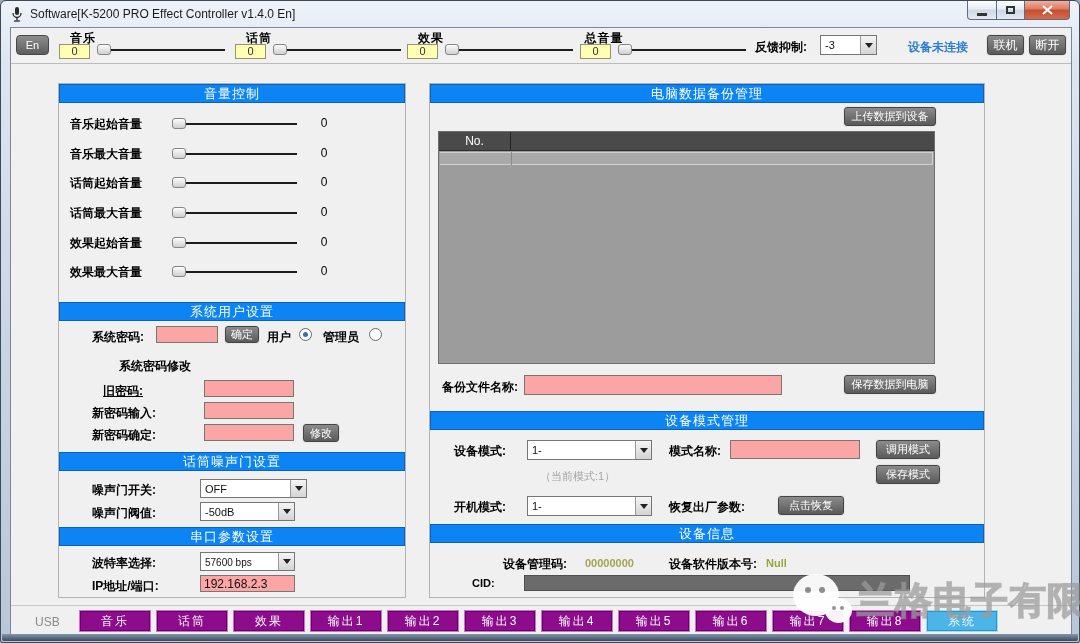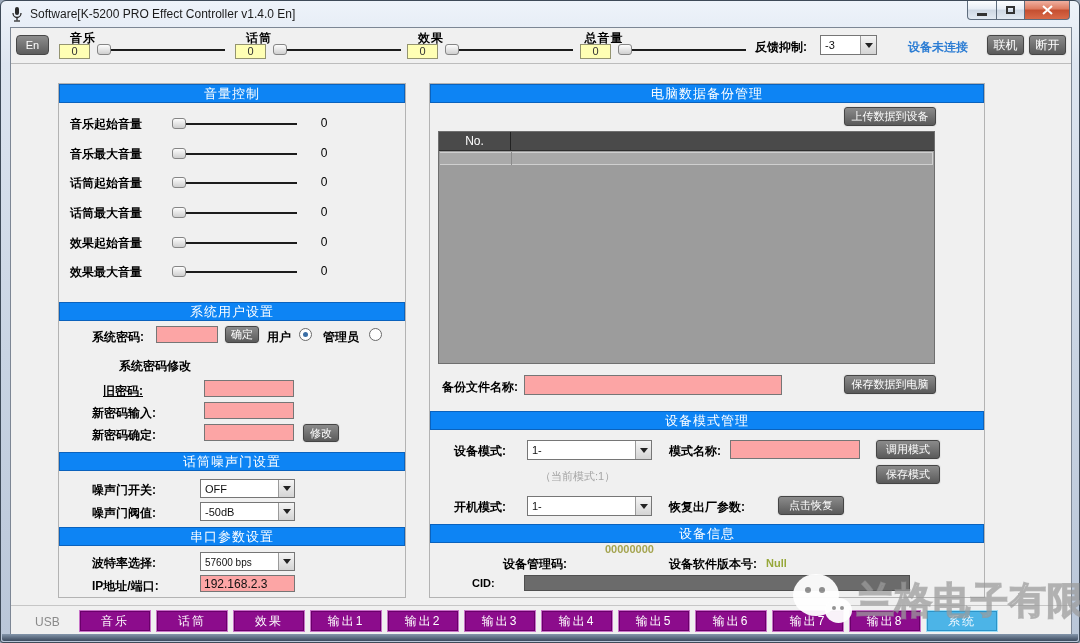--- a/index.html
+++ b/index.html
@@ -240,21 +240,21 @@
       <input class="tinput" style="left: 145px; top: 296px; width: 90px;">
       <span class="flabel" style="left:33px; top:321px;">新密码输入:</span>
       <input class="tinput" style="left: 145px; top: 318px; width: 90px;">
       <span class="flabel" style="left:33px; top:343px;">新密码确定:</span>
       <input class="tinput" style="left: 145px; top: 340px; width: 90px;">
       <button class="dark-btn" style="position:absolute; left:244px; top:340px; width:36px; height:18px; font-size:11px;">修改</button>
 
       <div class="sec-header" style="top:368px;">话筒噪声门设置</div>
 
       <span class="flabel" style="left:33px; top:398px;">噪声门开关:</span>
-      <div class="combo" style="position:absolute; left:141px; top:395px; width:95px; height:19px;">
+      <div class="combo" style="position:absolute; left:141px; top:395px; width:107px; height:19px;">
         <span class="ct">OFF</span>
         <div class="ca">
             <i class="tri"></i>
           </div>
       </div>
       <span class="flabel" style="left:33px; top:421px;">噪声门阀值:</span>
       <div class="combo" style="position:absolute; left:141px; top:418px; width:95px; height:19px;">
         <span class="ct">-50dB</span>
         <div class="ca">
             <i class="tri"></i>
@@ -313,21 +313,21 @@
         <div class="ca">
             <i class="tri"></i>
           </div>
       </div>
       <span class="flabel" style="left:239px; top:415px;">恢复出厂参数:</span>
       <button class="dark-btn" style="position:absolute; left:348px; top:412px; width:66px; height:19px; font-size:11px;">点击恢复</button>
 
       <div class="sec-header" style="top:440px;">设备信息</div>
 
       <span class="flabel" style="left:73px; top:472px;">设备管理码:</span>
-      <span class="olive" style="position:absolute; left:155px; top:459px;margin-left:20px;">00000000</span>
+      <span class="olive" style="position:absolute; left:155px; top:473px;">00000000</span>
       <span class="flabel" style="left:239px; top:472px;">设备软件版本号:</span>
       <span class="olive" style="position:absolute; left:336px; top:473px; color:#97a83a;">Null</span>
 
       <span class="flabel" style="left:42px; top:493px; font-size:11px;">CID:</span>
       <div class="cid-bar" style="left:94px; top:491px; width:386px;"></div>
     </div>
 
     <div class="bbar">
       <span class="usb">USB</span>
       <div class="bbtns">

